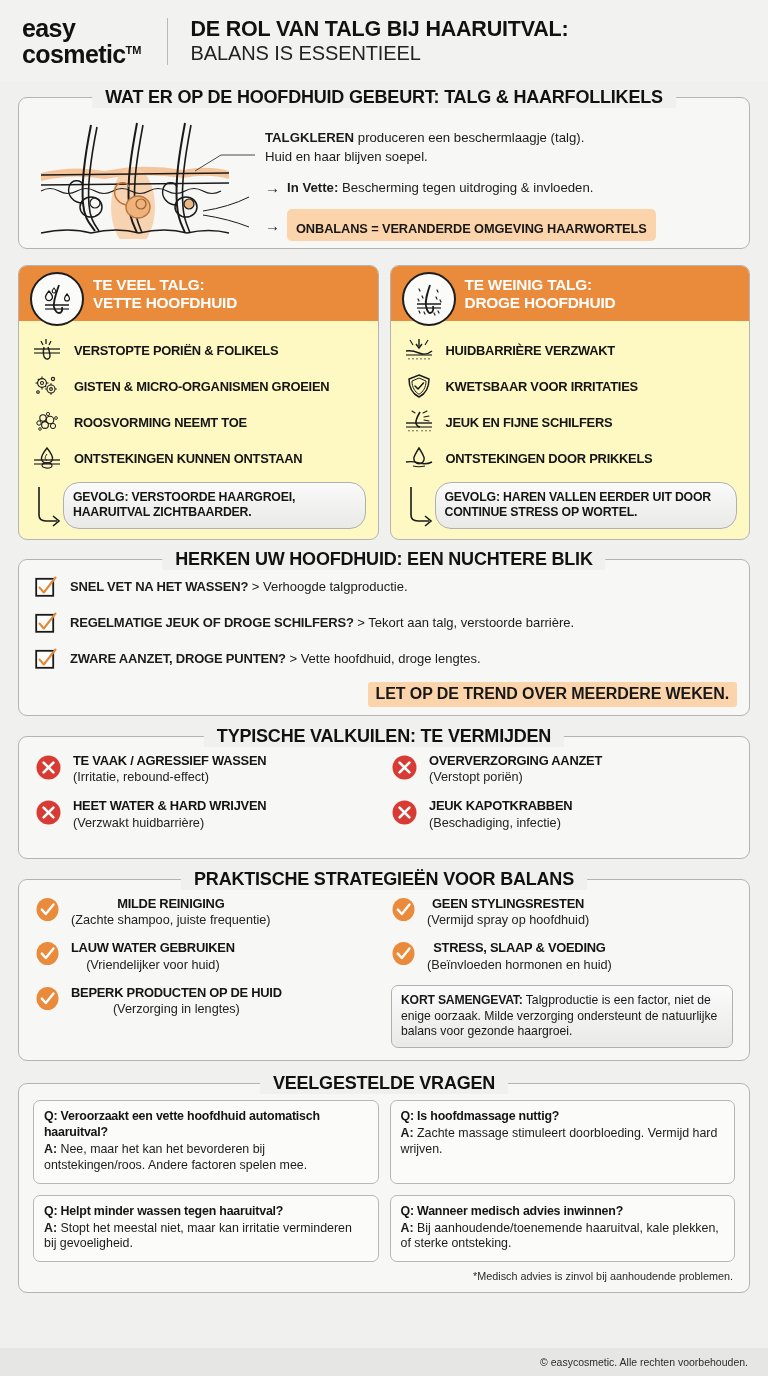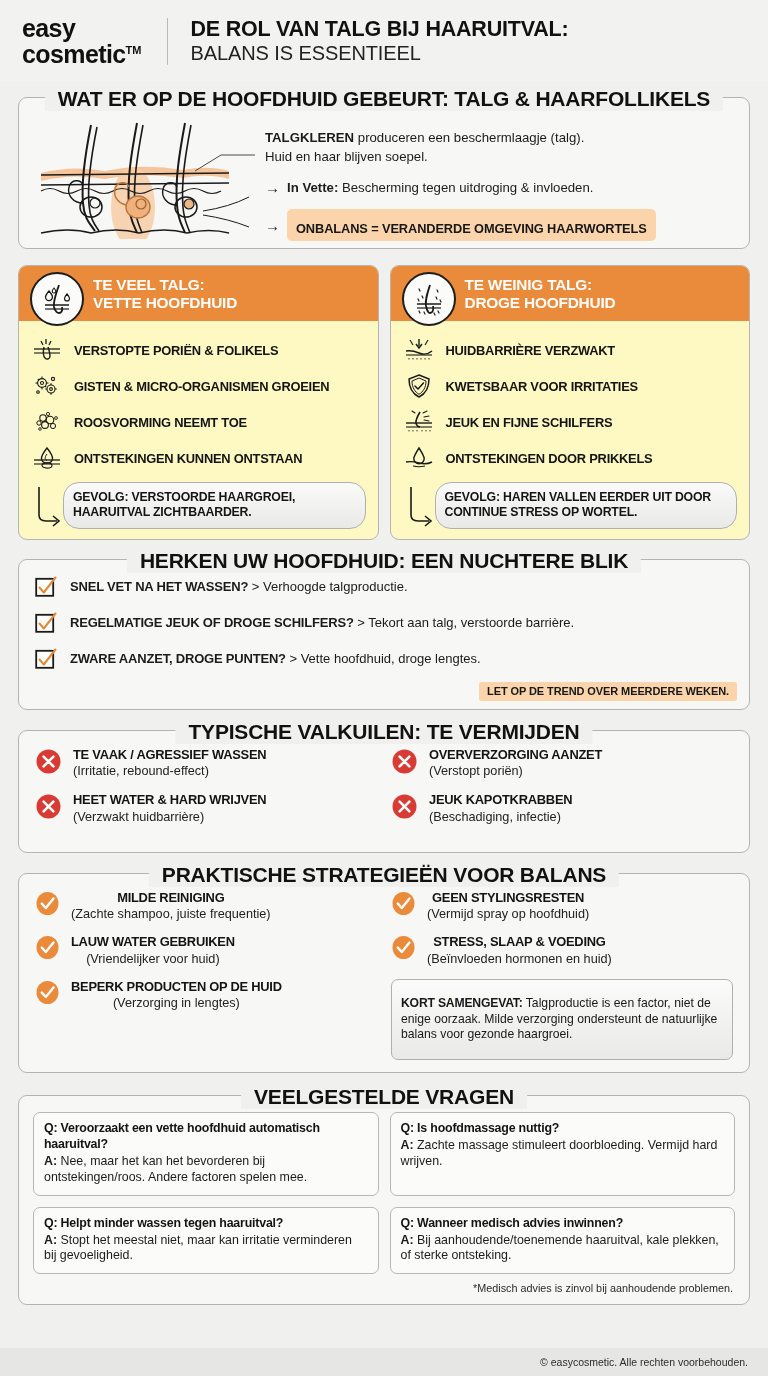--- a/index.html
+++ b/index.html
@@ -31,21 +31,21 @@
     position: relative;
     border: 1.3px solid #b4b4b2;
     border-radius: 9px;
     background: #f7f7f5;
     margin: 0 18px;
   }
   .card-title {
     position: absolute; top: -11px; left: 50%; transform: translateX(-50%);
     background: #f0f0ee;
     padding: 0 13px;
-    font-weight: 800; font-size: 21px; letter-spacing: -0.2px;
+    font-weight: 800; font-size: 18px; letter-spacing: -0.2px;
     white-space: nowrap; color: #111;
   }
 
   
   .sec1 { margin-top: 16px; height: 152px; }
   .sec1-inner { display: flex; padding: 17px 14px 10px 14px; height: 100%; }
   .diagram { width: 222px; flex: none; position: relative; }
   .d-texts { flex: 1; padding-left: 10px; padding-top: 14px; }
   .d-line1 { font-size: 13.2px; line-height: 1.42; color: #1b1b1b; }
   .d-line1 b { font-weight: 800; }
@@ -93,41 +93,41 @@
 
   
   .sec3 { margin-top: 19px; padding: 16px 16px 8px 16px; }
   .chk-row { display: flex; align-items: center; gap: 13px; margin-bottom: 14px; }
   .chk-box { position: relative; width: 22px; height: 22px; flex: none; }
   .chk-lbl { font-size: 13px; color: #1b1b1b; }
   .chk-lbl b { font-weight: 800; letter-spacing: -0.2px; }
   .trend-wrap { display: flex; justify-content: flex-end; margin: -2px -4px 0 0; }
   .trend-pill {
     background: #fbd4ab; border-radius: 3px; padding: 3px 8px 4px 8px;
-    font-weight: 800; font-size: 11px; letter-spacing: -0.1px; color: #171717; margin-left: 48px;
+    font-weight: 800; font-size: 16px; letter-spacing: -0.1px; color: #171717; margin-left: 48px;
   }
 
   
   .sec4 { margin-top: 20px; padding: 16px 16px 14px 16px; }
   .grid2 { display: flex; }
   .col { flex: 1; }
   .col.right { padding-left: 14px; }
   .pit-row { display: flex; gap: 11px; margin-bottom: 13px; }
   .pit-ico { width: 27px; height: 27px; flex: none; margin-top: 1px; }
   .pit-t { font-weight: 800; font-size: 12.9px; letter-spacing: -0.25px; line-height: 1.2; color: #141414; }
   .pit-s { font-size: 12.7px; line-height: 1.26; color: #222; margin-top: 1px; }
 
   
   .sec5 { margin-top: 20px; padding: 16px 16px 12px 16px; }
   .str-row { display: flex; gap: 11px; margin-bottom: 12px; text-align: center; }
   .str-ico { width: 25px; height: 25px; flex: none; margin-top: 1px; }
   .summary-box {
     border: 1.2px solid #b0b0ae; border-radius: 7px;
     background: linear-gradient(180deg,#fbfbfb 0%, #e9e9e7 100%);
-    padding: 16px 9px; font-size: 12.2px; line-height: 1.3; color: #181818;
+    padding: 7px 9px; font-size: 12.2px; line-height: 1.3; color: #181818;
     margin-top: 1px;
   }
   .summary-box b { font-weight: 800; letter-spacing: -0.2px; }
 
   
   .sec6 { margin-top: 22px; padding: 16px 14px 10px 14px; }
   .faq-grid { display: flex; flex-wrap: wrap; gap: 11px; }
   .faq-box {
     width: calc(50% - 5.5px);
     border: 1.2px solid #b7b7b5; border-radius: 7px;

